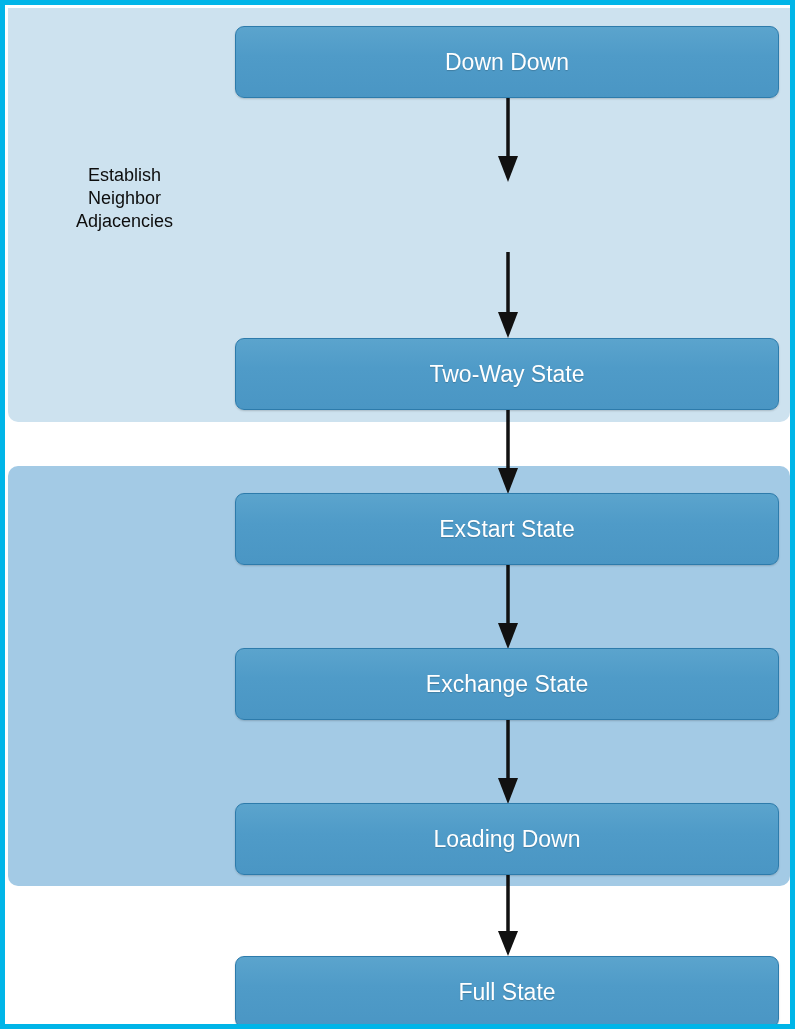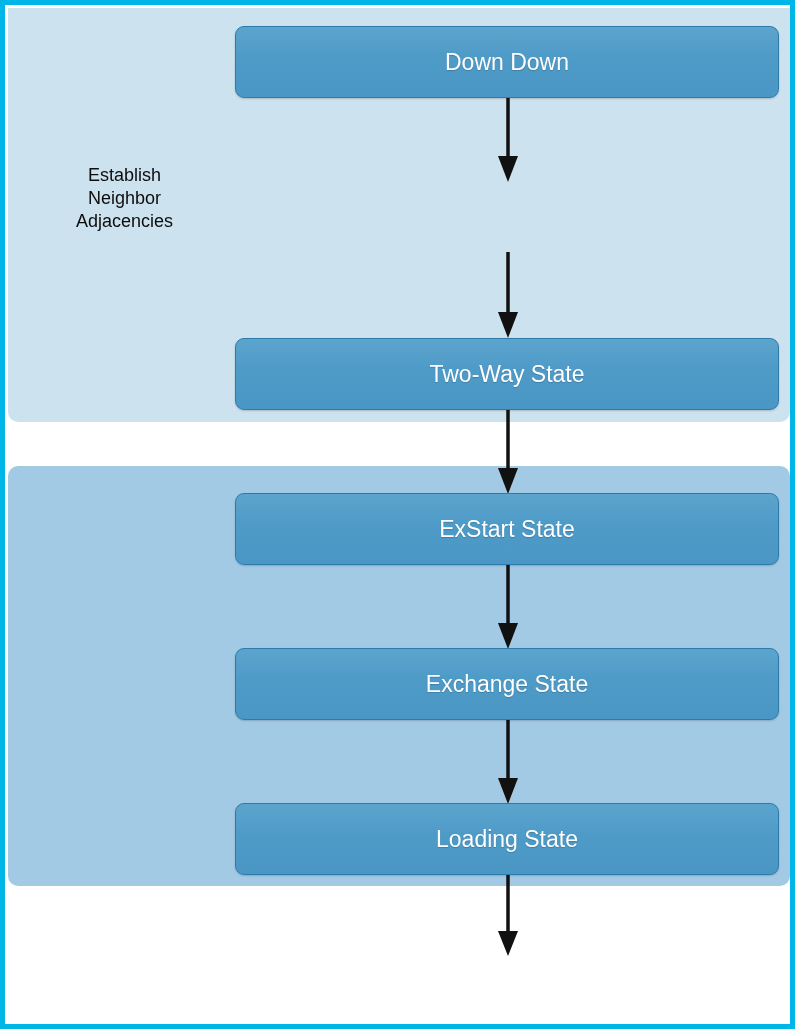--- a/index.html
+++ b/index.html
@@ -150,16 +150,17 @@
 
   <div class="state-box" style="top:21px;">Down Down</div>
 
 
   <div class="state-box" style="top:333px;">Two-Way State</div>
 
   <div class="state-box" style="top:488px;">ExStart State</div>
 
   <div class="state-box" style="top:643px;">Exchange State</div>
 
-  <div class="state-box" style="top:798px;">Loading State</div>
+  <div class="state-box" style="top:798px;">Loading Down</div>
 
+  <div class="state-box" style="top:951px;">Full State</div>
 
 </div>
 
 </body></html>

